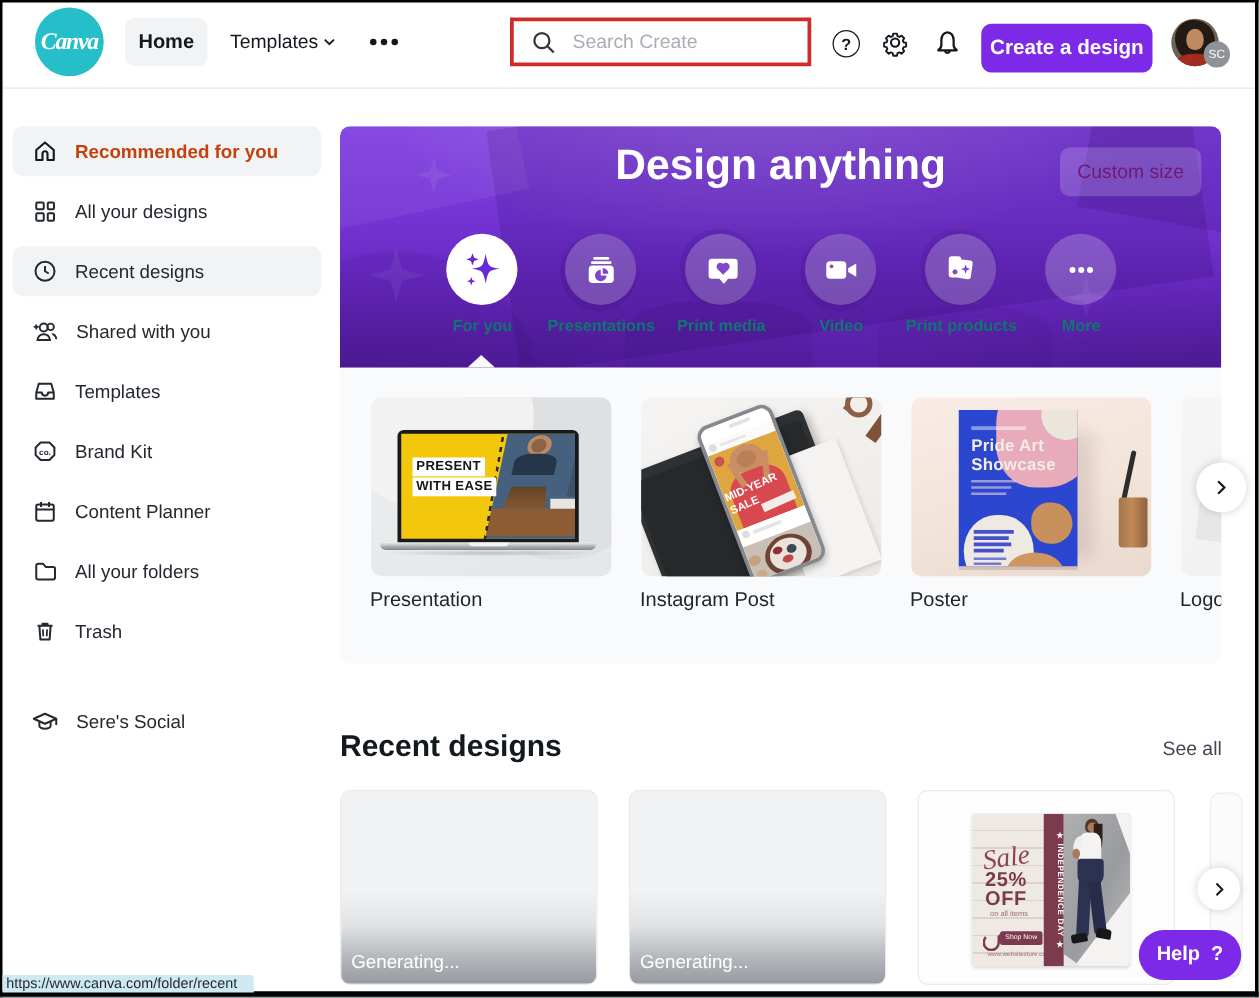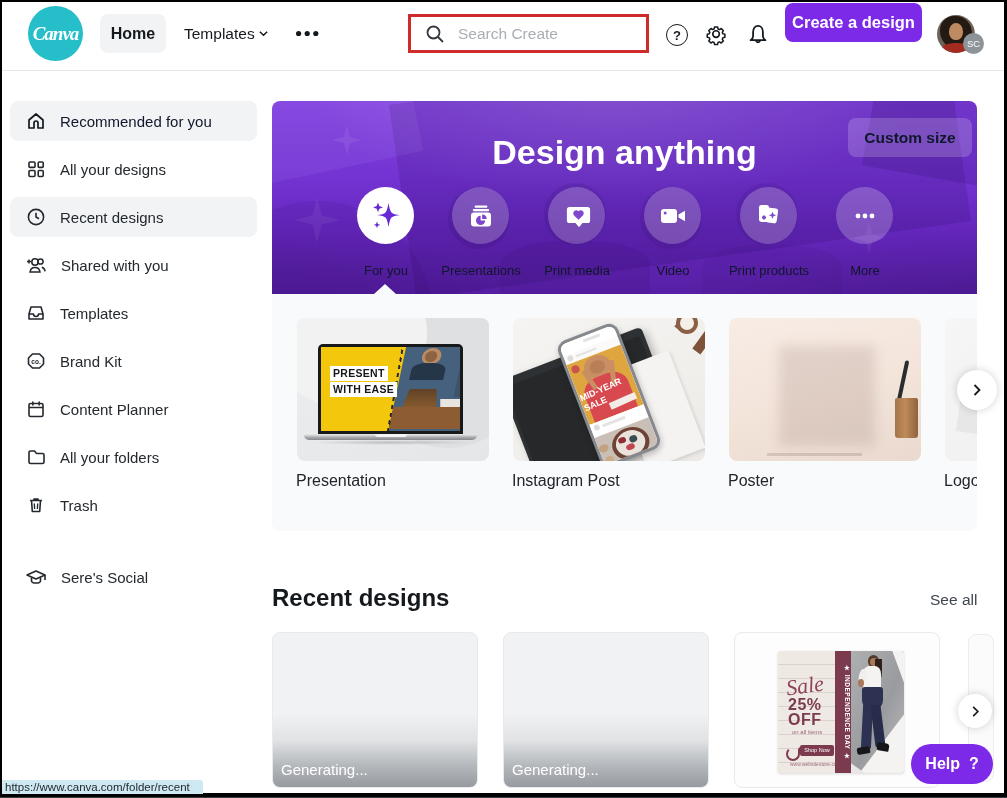--- a/index.html
+++ b/index.html
@@ -16,52 +16,52 @@
 .logo{left:28px;top:6px;width:55px;height:55px;border-radius:50%;background:#26bec9;color:#fff;
  font-family:"Liberation Serif",serif;font-style:italic;font-weight:bold;font-size:19px;letter-spacing:-1px;
  display:flex;align-items:center;justify-content:center}
 .homechip{left:100px;top:14px;width:66px;height:39px;background:#f2f3f5;border-radius:8px;
  font-size:16px;font-weight:bold;color:#14191e;display:flex;align-items:center;justify-content:center}
 .tpl{left:184px;top:25px;font-size:15.5px;color:#14191e}
 .tplchev{left:258px;top:28px;width:11px;height:11px}
 .search{left:408px;top:14px;width:241px;height:39px;background:#fff;border:3px solid #cf2b2b}
 .search .ph{position:absolute;left:47px;top:8px;font-size:15.5px;color:#a9aeb4}
 .navico{top:24px;width:22px;height:22px}
-.createbtn{left:785px;top:3px;width:137px;height:39px;background:#7d2ae8;border-radius:8px;
+.createbtn{left:785px;top:19px;width:137px;height:39px;background:#7d2ae8;border-radius:8px;
  color:#fff;font-size:16.5px;font-weight:bold;display:flex;align-items:center;justify-content:center}
 .avatar{left:937px;top:15px;width:38px;height:38px;border-radius:50%;overflow:hidden;background:#6d6258}
 .avatar .hair{position:absolute;left:3px;top:1px;width:32px;height:34px;border-radius:46% 54% 40% 60%;background:#241a14}
 .avatar .face{position:absolute;left:12px;top:8px;width:14px;height:17px;border-radius:50% 50% 45% 45%;background:#bd8a62}
 .avatar .shirt{position:absolute;left:5px;top:28px;width:28px;height:12px;border-radius:45% 45% 0 0;background:#a32c20}
 .scbadge{left:963px;top:33px;width:21px;height:21px;border-radius:50%;background:#8e9398;
  color:#fff;font-size:9.5px;display:flex;align-items:center;justify-content:center;z-index:5}
 
 .sitem{left:10px;width:247px;height:40px;border-radius:8px;display:flex;align-items:center;color:#23292f;font-size:15px}
 .sitem svg{margin-left:16px;flex:none}
 .sitem .lbl{margin-left:14px;white-space:nowrap}
 .sitem.hl{background:#f2f3f5}
-.sitem.bold .lbl{font-weight:normal;color:#0f172a}
+.sitem.bold .lbl{font-weight:bold;color:#c2410c}
 
 .panel{left:272px;top:101px;width:705px;height:430px;border-radius:8px;background:#f9fafb;overflow:hidden}
 .hero{position:absolute;left:0;top:0;width:705px;height:193px;overflow:hidden;
  background:
  radial-gradient(80% 110% at 48% -8%, rgba(255,255,255,0.16) 0%, rgba(255,255,255,0) 55%),
  radial-gradient(70% 90% at 100% 115%, rgba(30,5,70,0.28) 0%, rgba(30,5,70,0) 55%),
  radial-gradient(70% 90% at 0% 115%, rgba(30,5,70,0.22) 0%, rgba(30,5,70,0) 55%),
  linear-gradient(180deg,#8040e0 0%,#7434d4 38%,#6527bd 65%,#571fa4 100%);}
 .hero .dec{position:absolute}
 .notch{position:absolute;left:102px;top:183px;width:0;height:0;border-left:11px solid transparent;border-right:11px solid transparent;border-bottom:10px solid #f9fafb}
-.herotitle{position:absolute;left:0;top:32px;width:705px;text-align:center;color:#fff;font-size:34px;font-weight:bold}
-.customsize{position:absolute;left:576px;top:17px;width:124px;height:39px;border-radius:8px;
- background:rgba(255,255,255,0.18);color:#0f172a;font-size:15.5px;font-weight:bold;
+.herotitle{position:absolute;left:0;top:12px;width:705px;text-align:center;color:#fff;font-size:34px;font-weight:bold}
+.customsize{position:absolute;left:576px;top:17px;width:113px;height:39px;border-radius:8px;
+ background:rgba(255,255,255,0.18);color:#701a75;font-size:15.5px;font-weight:normal;
  display:flex;align-items:center;justify-content:center}
 .cat{position:absolute;top:86px;width:57px;height:57px;border-radius:50%;background:rgba(255,255,255,0.22);
  display:flex;align-items:center;justify-content:center}
 .cat.active{background:#fff}
-.catlbl{position:absolute;top:162px;color:#0f172a;font-size:13px;font-weight:normal;text-align:center;white-space:nowrap}
+.catlbl{position:absolute;top:152px;color:#0f766e;font-size:13px;font-weight:bold;text-align:center;white-space:nowrap}
 
 .tcard{position:absolute;top:217px;width:192px;height:143px;border-radius:8px;overflow:hidden}
 .tlabel{position:absolute;top:371px;font-size:16px;color:#21262c}
 
 .rhead{left:272px;top:584px;font-size:24px;font-weight:bold;color:#14191e}
 .seeall{left:930px;top:591px;font-size:15.5px;color:#3f464d}
 .rcard{top:632px;width:206px;height:156px;border-radius:8px;border:1px solid #e9eaec;overflow:hidden}
 .gen{background:linear-gradient(180deg,#f1f2f3 0%,#f1f2f3 52%,#e0e2e4 70%,#b4b8bc 86%,#979ba1 100%)}
 .gen .gtxt{position:absolute;left:8px;top:128px;color:#fff;font-size:15px}
 .circlebtn{border-radius:50%;background:#fff;box-shadow:0 0 8px rgba(0,0,0,0.18);display:flex;align-items:center;justify-content:center;z-index:20}
@@ -329,20 +329,38 @@
         <div style="position:absolute;left:32px;top:11px;width:8px;height:7px;border-radius:50%;background:#3b4a52"></div>
         <div style="position:absolute;left:26px;top:18px;width:9px;height:6px;border-radius:50%;background:#c2454d"></div>
         <div style="position:absolute;left:0px;top:9px;width:10px;height:8px;border-radius:50%;background:#c3a181"></div>
         <div style="position:absolute;left:2px;top:22px;width:9px;height:7px;border-radius:50%;background:#cdab87"></div>
       </div>
     </div>
   </div>
 
   <div class="tcard" style="left:457px;background:linear-gradient(165deg,#f8ece5 0%,#f3e4da 55%,#e9d9cf 100%)">
     <div style="position:absolute;left:50px;top:28px;width:96px;height:100px;background:rgba(120,90,80,0.16);filter:blur(6px)"></div>
+    <div style="position:absolute;left:38px;top:10px;width:95px;height:125px;background:#2b46cf;overflow:hidden">
+      <div style="position:absolute;left:30px;top:-26px;width:82px;height:88px;border-radius:46% 54% 58% 42%;background:#e7abbb"></div>
+      <div style="position:absolute;left:66px;top:-16px;width:40px;height:40px;border-radius:50%;background:#ece5dc"></div>
+      <div style="position:absolute;left:58px;top:74px;width:33px;height:33px;border-radius:46% 54% 52% 48%;background:#c8905c"></div>
+      <div style="position:absolute;left:4px;top:84px;width:56px;height:62px;border-radius:50% 50% 42% 58%;background:#eee9e1"></div>
+      <div style="position:absolute;left:38px;top:114px;width:46px;height:32px;border-radius:50% 50% 0 0;background:#cf9660"></div>
+      <div style="position:absolute;left:10px;top:13px;width:44px;height:3px;background:rgba(255,255,255,0.45)"></div>
+      <div style="position:absolute;left:10px;top:21px;color:#f3ece2;font-size:13.5px;font-weight:bold;line-height:15px;letter-spacing:0.2px">Pride Art<br>Showcase</div>
+      <div style="position:absolute;left:10px;top:56px;width:36px;height:2px;background:rgba(236,210,220,0.6)"></div>
+      <div style="position:absolute;left:10px;top:61px;width:32px;height:2px;background:rgba(236,210,220,0.6)"></div>
+      <div style="position:absolute;left:10px;top:66px;width:28px;height:2px;background:rgba(236,210,220,0.6)"></div>
+      <div style="position:absolute;left:12px;top:96px;width:32px;height:2.5px;background:#4550cc"></div>
+      <div style="position:absolute;left:12px;top:101px;width:28px;height:2.5px;background:#4550cc"></div>
+      <div style="position:absolute;left:12px;top:106px;width:30px;height:2.5px;background:#4550cc"></div>
+      <div style="position:absolute;left:12px;top:111px;width:24px;height:2.5px;background:#4550cc"></div>
+      <div style="position:absolute;left:12px;top:118px;width:26px;height:2px;background:#7179d9"></div>
+      <div style="position:absolute;left:12px;top:122px;width:22px;height:2px;background:#7179d9"></div>
+    </div>
     <div style="position:absolute;left:38px;top:135px;width:95px;height:2.5px;background:rgba(120,95,85,0.22)"></div>
     <div style="position:absolute;left:172px;top:42px;width:3.5px;height:42px;background:#2a2d30;transform:rotate(12deg);border-radius:2px"></div>
     <div style="position:absolute;left:166px;top:80px;width:23px;height:40px;background:linear-gradient(90deg,#a3744c,#c08a58 45%,#8f6240);border-radius:2px 2px 3px 3px"></div>
   </div>
 
   <div class="tcard" style="left:673px;background:linear-gradient(135deg,#f6f6f6,#ededee)">
     <div style="position:absolute;left:14px;top:70px;width:40px;height:46px;background:#e7e7e8;transform:rotate(8deg)"></div>
   </div>
   <div class="tlabel" style="left:24px">Presentation</div>
   <div class="tlabel" style="left:240px">Instagram Post</div>

